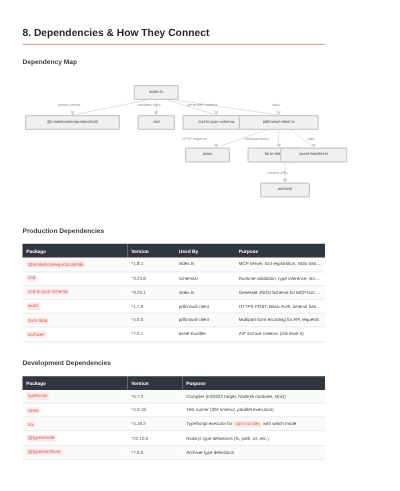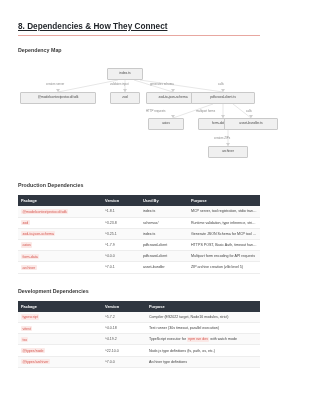--- a/index.html
+++ b/index.html
@@ -9,21 +9,20 @@
     font-family:"Liberation Sans", sans-serif;
     color:#2c2c2c;
     overflow:hidden;
   }
   .page{padding:22px 18px 0 18px;box-sizing:border-box;width:278px;}
 
   
   .h2{
     font-size:8.2px;font-weight:bold;color:#1f2328;letter-spacing:.02px;
     margin:0 0 4px 0;
-    text-decoration:underline;
   }
   .rule{height:1px;background:#e8a7a0;margin:0 0 11px 0;}
 
   .h3{font-size:5.3px;font-weight:bold;color:#3a3a3a;margin:0 0 7px 0;}
   .h3.sec{margin-top:14px;}
 
   
   .diagram{position:relative;width:242px;height:108px;margin:0 0 2px 0;}
   .diagram svg{position:absolute;left:0;top:0;}
   .node{

